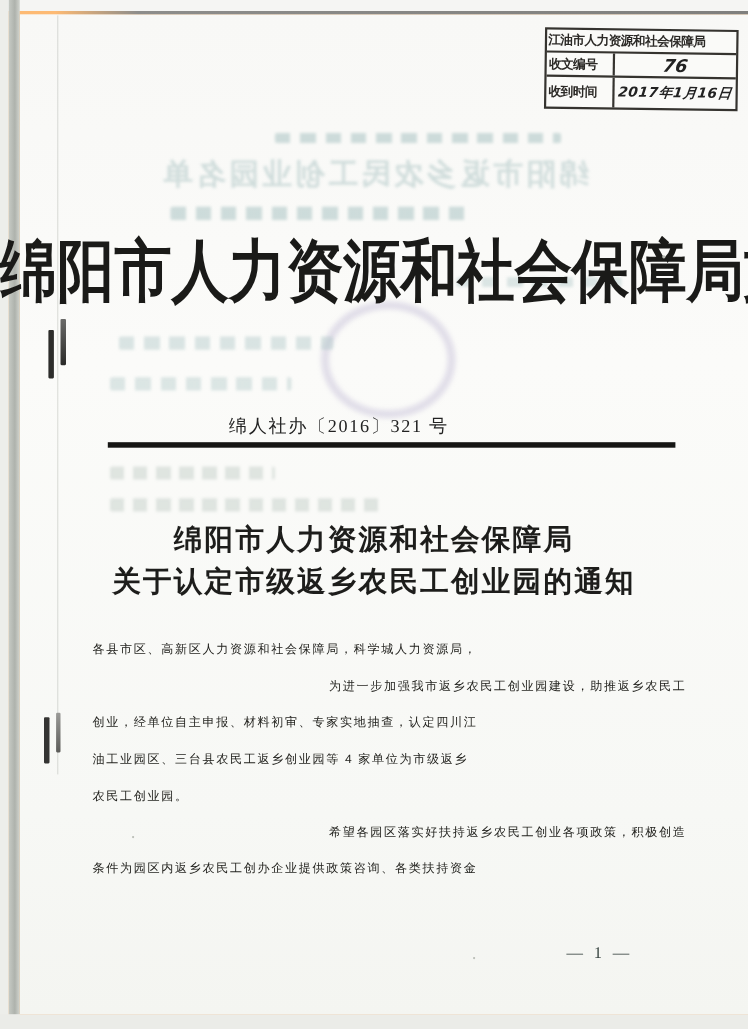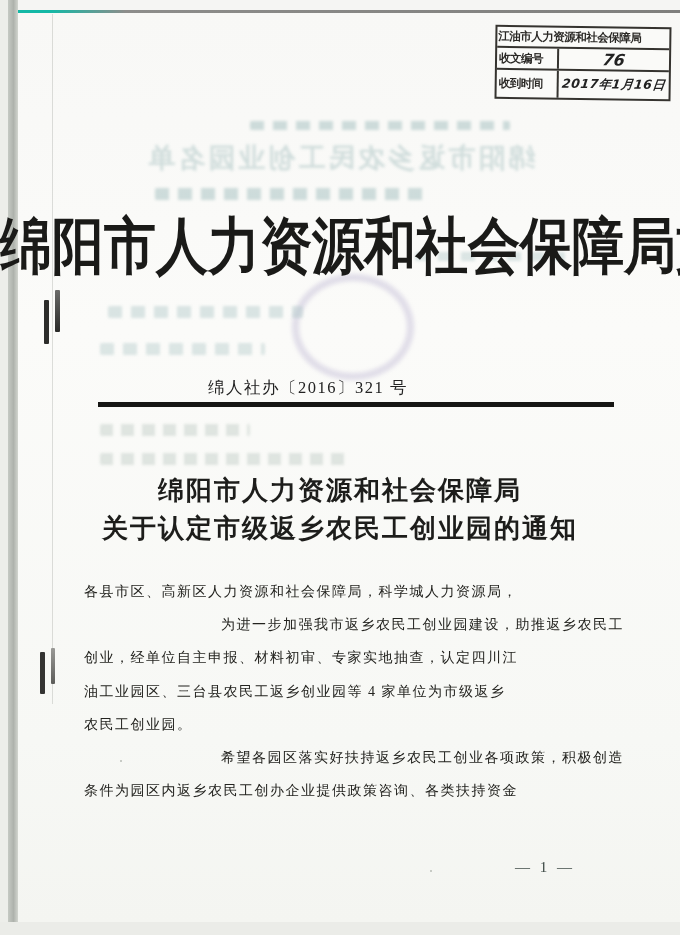--- a/index.html
+++ b/index.html
@@ -2,21 +2,21 @@
 <html><head>
 <meta charset="utf-8">
 <style>
   html,body{margin:0;padding:0;}
   body{
     width:680px;height:935px;
     background:#eef0ec;
     font-family:"Liberation Sans",sans-serif;
     overflow:hidden;
   }
-  .scene{position:relative;width:680px;height:935px;overflow:hidden;background:#14b8a6;}
+  .scene{position:relative;width:680px;height:935px;overflow:hidden;background:#fdba74;}
 
   
   .paper{
     position:absolute;left:18px;top:13px;right:0;bottom:13px;
     background:linear-gradient(180deg,#f8f8f6 0%,#fbfbf9 35%,#f7f8f5 80%,#f4f5f1 100%);
   }
 
   
   .edge-outer-left{position:absolute;left:0;top:0;width:8px;height:100%;background:#edeeea;}
   .edge-left{position:absolute;left:8px;top:0;width:10px;height:100%;
@@ -91,21 +91,21 @@
   
   .subject{
     position:absolute;top:471px;left:0;width:680px;text-align:center;
     font-weight:bold;color:#1d1d1b;font-size:26px;line-height:38px;letter-spacing:2px;
   }
   .subject div{white-space:nowrap;}
 
   
   .body-text{
     position:absolute;top:583px;left:84px;width:540px;
-    font-family:Liberation Serif, serif;font-size:14px;color:#23231f;
+    font-family:Liberation Sans, sans-serif;font-size:11px;color:#23231f;
   }
   .body-line{height:33.2px;letter-spacing:1.5px;white-space:nowrap;}
   .body-line.indent{padding-left:37px;text-align:right;}
 
   
   .page-footer{
     position:absolute;top:859px;left:470px;width:150px;text-align:center;
     font-family:"Liberation Serif",serif;font-size:15px;color:#3c4844;letter-spacing:3px;
   }
 

